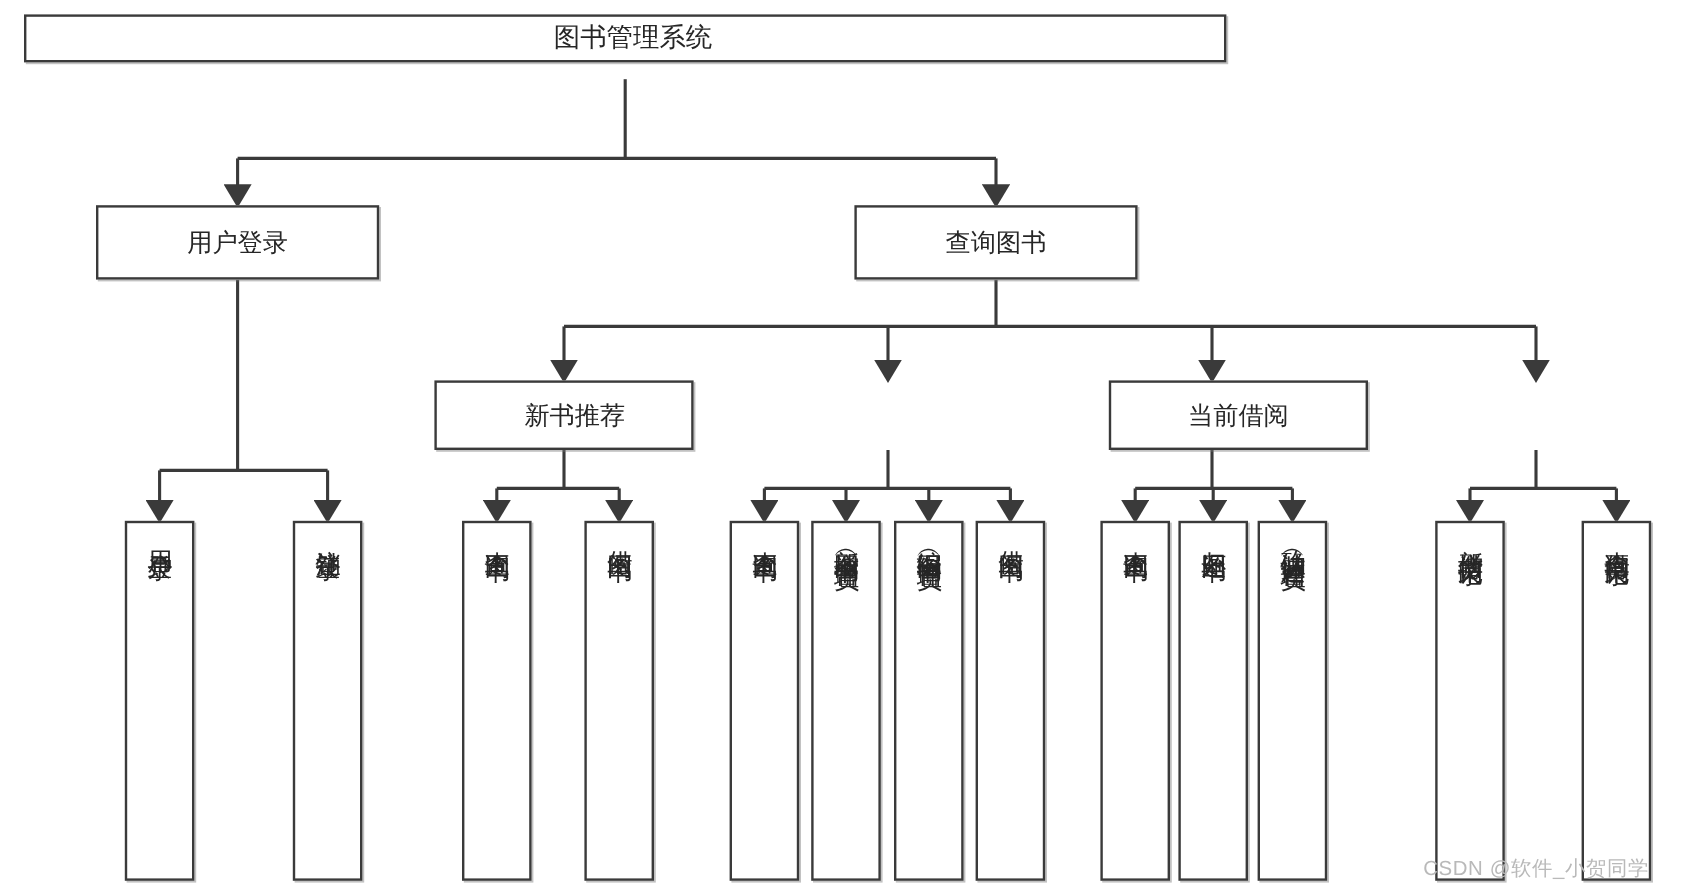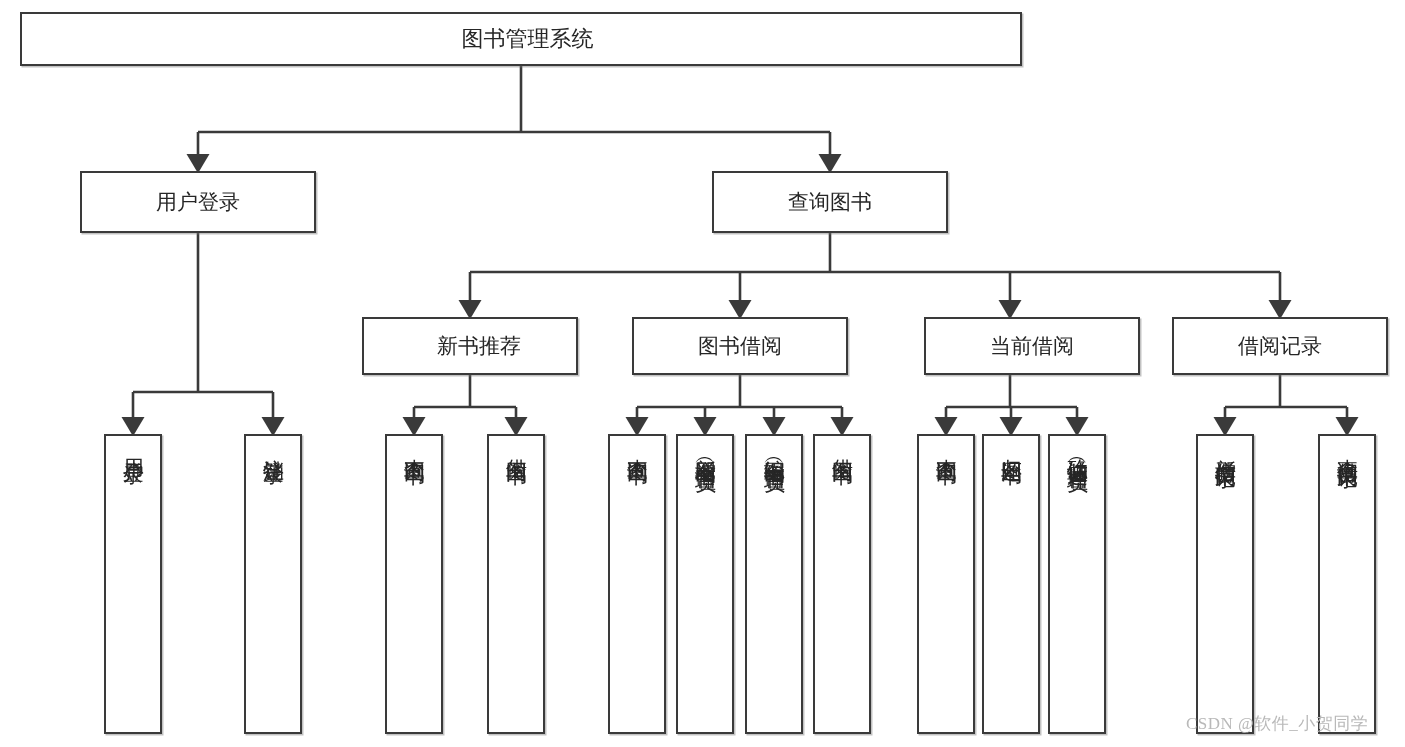--- a/index.html
+++ b/index.html
@@ -64,21 +64,21 @@
     font-size: 21px;
   }
   #watermark {
     position: absolute;
     left: 1186px;
     top: 712px;
     font-size: 17px;
     color: #b9b9b9;
     letter-spacing: 0.5px;
     white-space: nowrap;
-    font-family: Liberation Serif, serif;
+    font-family: Liberation Sans, sans-serif;
   }
 </style>
 </head>
 <body>
 
 <div id="diagram-root">
 
   <svg id="edges-layer" viewBox="0 0 1405 747" width="1405" height="747" xmlns="http://www.w3.org/2000/svg">
     <defs>
       <marker id="arrowhead" markerWidth="9" markerHeight="9" refX="3.6" refY="4.5" orient="auto" markerUnits="strokeWidth">
@@ -122,42 +122,36 @@
       <path d="M1011,407 L1011,426" marker-end="url(#arrowhead)"></path>
       <path d="M1077,407 L1077,426" marker-end="url(#arrowhead)"></path>
 
       <path d="M1280,375 L1280,407"></path>
       <path d="M1225,407 L1347,407"></path>
       <path d="M1225,407 L1225,426" marker-end="url(#arrowhead)"></path>
       <path d="M1347,407 L1347,426" marker-end="url(#arrowhead)"></path>
     </g>
   </svg>
 
-  <div class="node root horiz" style="left:20px; top:12px; width:1002px; height:54px;padding-left:13px;">
+  <div class="node root horiz" style="left:20px; top:12px; width:1002px; height:40px;padding-left:13px;">
     <span class="node-label">图书管理系统</span>
   </div>
 
   <div class="node horiz" style="left:80px; top:171px; width:236px; height:62px;">
     <span class="node-label">用户登录</span>
   </div>
   <div class="node horiz" style="left:712px; top:171px; width:236px; height:62px;">
     <span class="node-label">查询图书</span>
   </div>
 
   <div class="node horiz" style="left:362px; top:317px; width:216px; height:58px;padding-left:18px;">
     <span class="node-label">新书推荐</span>
   </div>
-  <div class="node horiz" style="left:632px; top:317px; width:216px; height:58px;">
-    <span class="node-label">图书借阅</span>
-  </div>
   <div class="node horiz" style="left:924px; top:317px; width:216px; height:58px;">
     <span class="node-label">当前借阅</span>
-  </div>
-  <div class="node horiz" style="left:1172px; top:317px; width:216px; height:58px;">
-    <span class="node-label">借阅记录</span>
   </div>
 
   <div class="node vert" style="left:104px; top:434px; width:58px; height:300px;">
     <span class="node-label">用户登录</span>
   </div>
   <div class="node vert" style="left:244px; top:434px; width:58px; height:300px;">
     <span class="node-label">注销登录</span>
   </div>
 
   <div class="node vert" style="left:385px; top:434px; width:58px; height:300px;">

